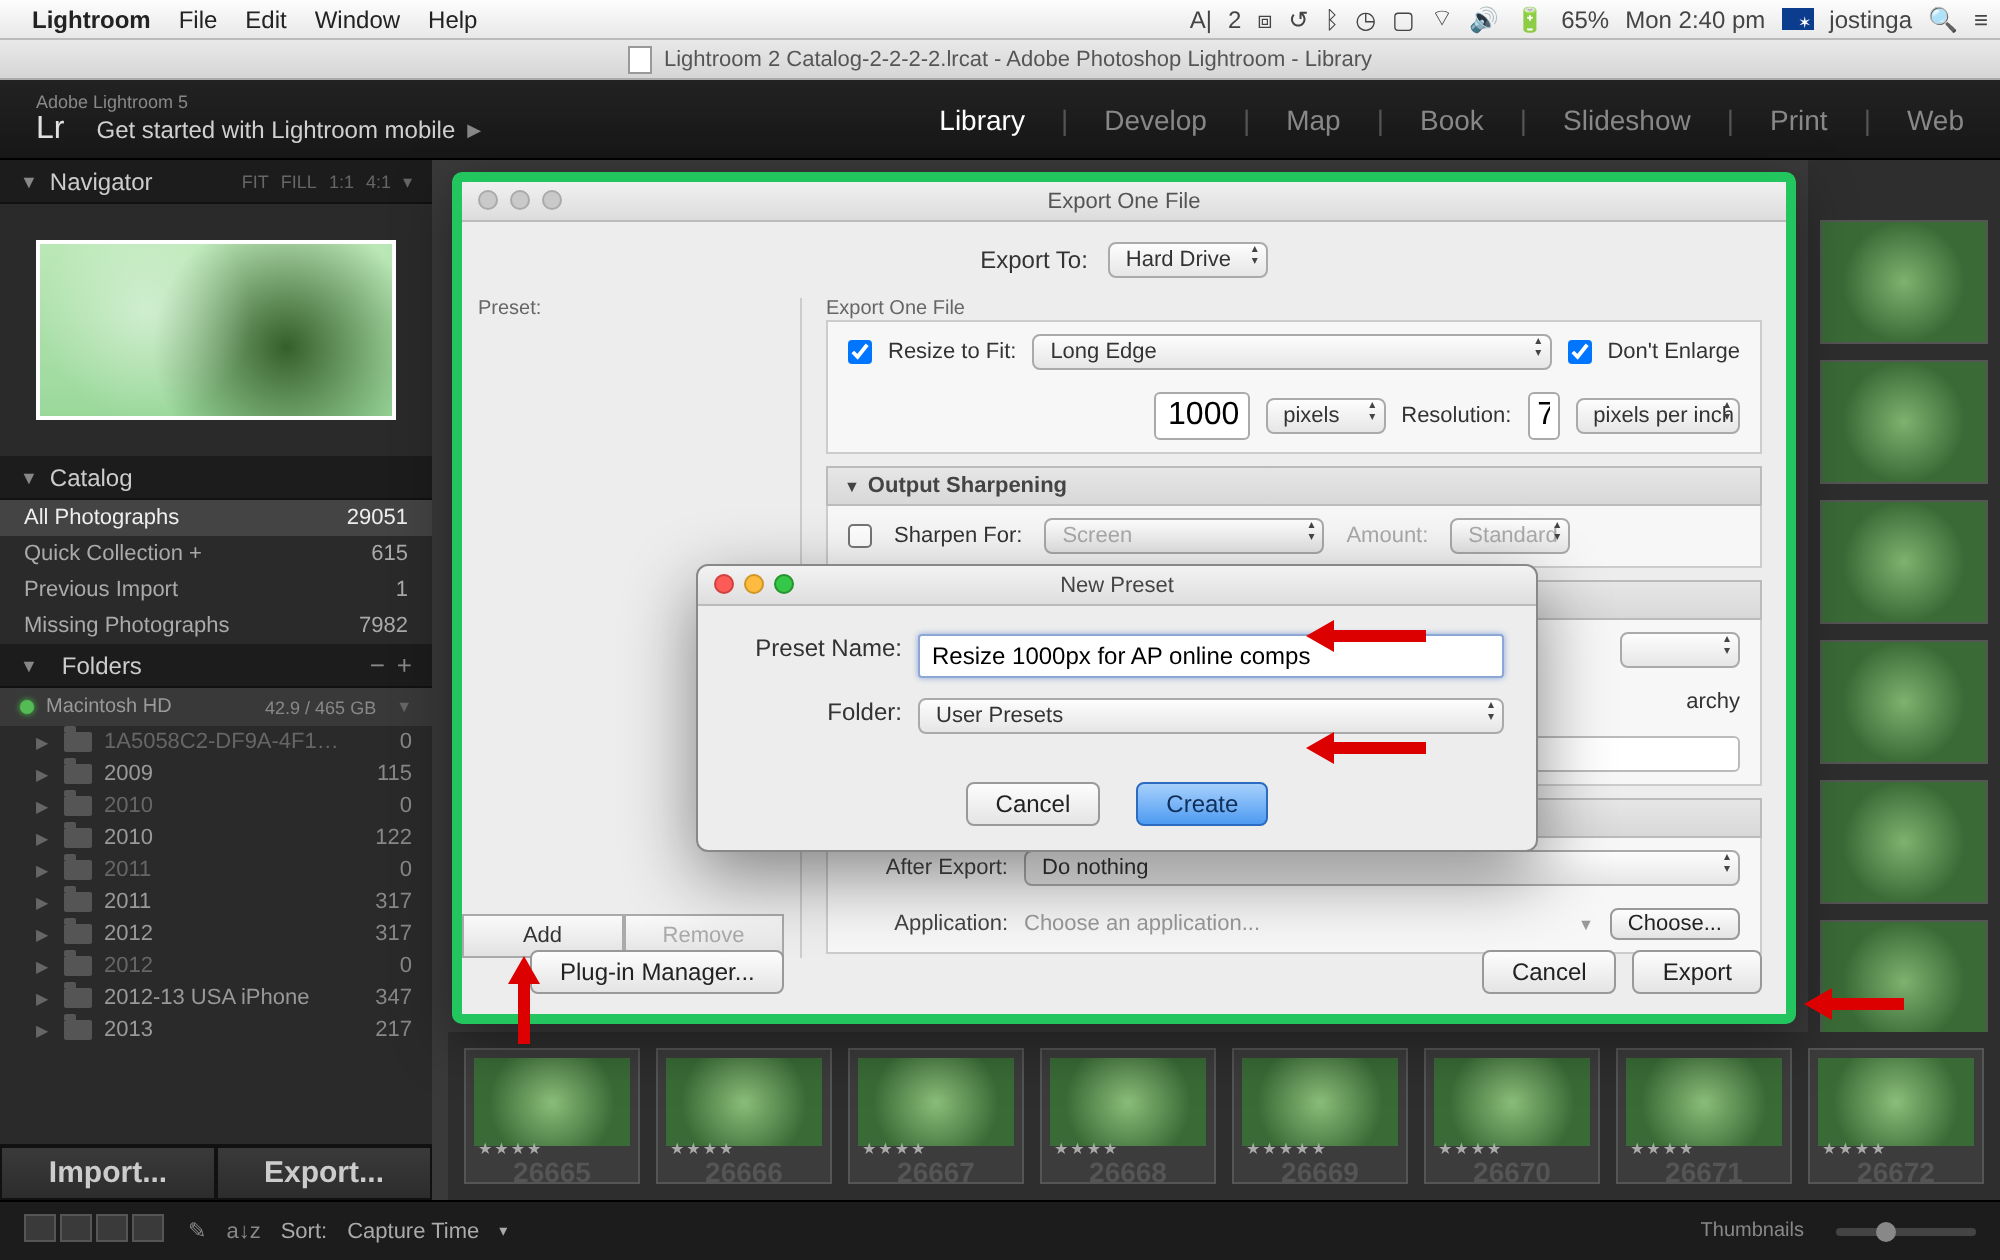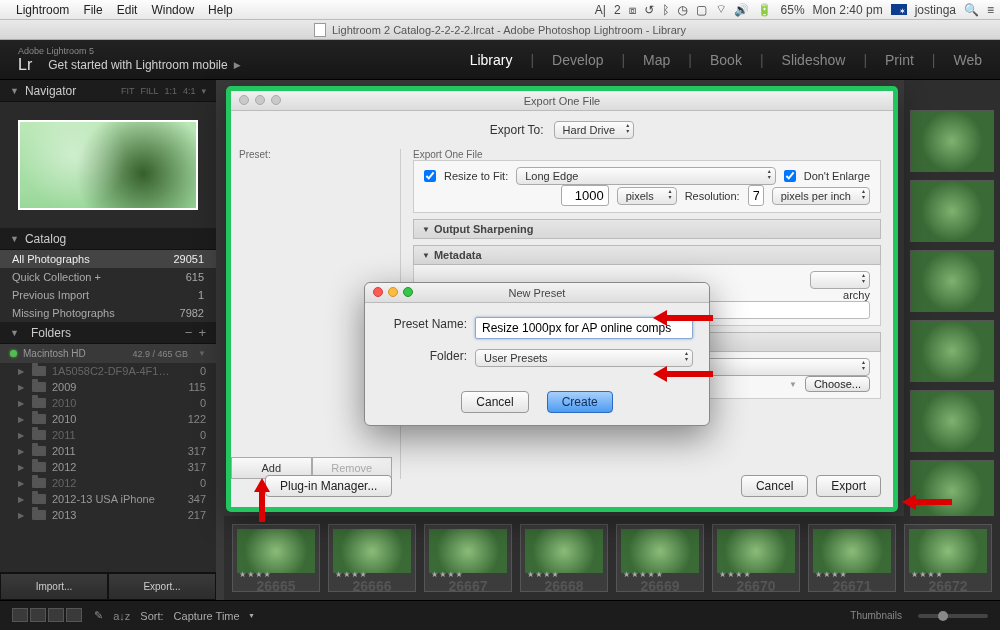--- a/index.html
+++ b/index.html
@@ -1,21 +1,21 @@
 <!DOCTYPE html>
 <html><head>
 <meta charset="utf-8">
 <style>
   * { box-sizing: border-box; margin: 0; padding: 0; font-family: "Lucida Grande", "Helvetica Neue", Arial, sans-serif; }
   body { width: 1000px; height: 630px; background: #3a3a3a; overflow: hidden; position: relative; font-size: 11px; color: #333; }
 
   
   .mac-menu { position:absolute; top:0; left:0; right:0; height:20px; background:linear-gradient(#fdfdfd,#e8e8e8); border-bottom:1px solid #bbb; display:flex; align-items:center; padding:0 6px; font-size:12px; color:#222; }
   .mac-menu .apple { margin-right:10px; font-size:14px; }
-  .mac-menu .app-name { font-weight:400; margin-right:14px; }
+  .mac-menu .app-name { font-weight:700; margin-right:14px; }
   .mac-menu .m-item { margin-right:14px; }
   .mac-menu .right { margin-left:auto; display:flex; align-items:center; gap:8px; }
   .mac-menu .right .ico { font-size:12px; color:#444; }
   .flag { width:16px; height:11px; background:#0b3c8e; position:relative; display:inline-block; }
   .flag::after { content:'✶'; position:absolute; right:1px; bottom:-1px; font-size:8px; color:#fff; }
 
   
   .win-title { position:absolute; top:20px; left:0; right:0; height:20px; background:linear-gradient(#e9e9e9,#d6d6d6); border-bottom:1px solid #aaa; display:flex; align-items:center; justify-content:center; font-size:11px; color:#555; }
   .win-title .doc-ico { width:12px; height:14px; background:#fff; border:1px solid #999; margin-right:6px; display:inline-block; }
 
@@ -45,21 +45,21 @@
   .disk-row { display:flex; align-items:center; gap:6px; padding:4px 10px; background:#393939; font-size:10px; color:#999; }
   .disk-row .led { width:7px;height:7px;border-radius:50%;background:#5b5; box-shadow:0 0 3px #4c4; }
   .disk-cap { margin-left:auto; font-size:9px; color:#888; }
   .fold-row { display:flex; align-items:center; padding:2px 10px 2px 18px; font-size:11px; color:#999; gap:6px; }
   .fold-row .tri2 { font-size:8px; color:#666; width:8px; }
   .fold-row .fico { width:14px;height:10px;background:#555;border-radius:1px; position:relative; }
   .fold-row .fico::before{content:'';position:absolute;top:-3px;left:0;width:6px;height:3px;background:#555;border-radius:1px 1px 0 0;}
   .fold-row .cnt { margin-left:auto; color:#888; }
   .fold-row.dim { color:#666; }
   .bot-buttons { position:absolute; bottom:0; left:0; right:0; display:flex; height:28px; background:#1e1e1e; border-top:1px solid #111; }
-  .bot-buttons button { flex:1; background:linear-gradient(#3a3a3a,#2c2c2c); border:1px solid #111; color:#ccc; font-size:10px; cursor:pointer; }
+  .bot-buttons button { flex:1; background:linear-gradient(#3a3a3a,#2c2c2c); border:1px solid #111; color:#ccc; font-size:15px; cursor:pointer;font-weight:bold; }
 
   
   .status-bar { position:absolute; bottom:0; left:0; right:0; height:30px; background:#1c1c1c; display:flex; align-items:center; padding:0 12px; color:#aaa; font-size:11px; gap:10px; border-top:1px solid #000; }
   .grid-icons span { display:inline-block; width:16px; height:14px; background:#3a3a3a; margin-right:2px; border:1px solid #555; }
   .status-bar .thumbs { margin-left:auto; font-size:10px; color:#888; }
 
   
   .right-col { position:absolute; top:80px; right:0; width:96px; bottom:60px; background:#2e2e2e; padding:30px 6px 6px; display:flex; flex-direction:column; gap:8px; }
   .right-col .thumb { height:62px; background:#3a6b36; border:1px solid #555; position:relative; overflow:hidden; }
   .right-col .thumb::after{content:'';position:absolute;inset:0;background:radial-gradient(circle at 50% 50%, #7fb170,transparent 60%);}
@@ -72,54 +72,54 @@
   .fs-cell .img::after{content:'';position:absolute;inset:0;background:radial-gradient(circle,#8bbd7a,transparent 70%);}
   .fs-cell .stars { position:absolute; bottom:12px; left:6px; font-size:8px; color:#aaa; letter-spacing:1px; }
   .fs-cell .num { position:absolute; bottom:-3px; left:0; right:0; text-align:center; font-size:14px; color:#555; font-weight:600; }
 
   
   .export-dlg { position:absolute; top:86px; left:226px; width:672px; height:426px; background:#ededed; border:5px solid #22c55e; border-radius:5px; box-shadow:0 8px 30px rgba(0,0,0,0.4); }
   .dlg-title { height:20px; background:linear-gradient(#f1f1f1,#dcdcdc); border-bottom:1px solid #bbb; border-radius:5px 5px 0 0; display:flex; align-items:center; justify-content:center; font-size:11px; color:#555; position:relative; }
   .traffic { position:absolute; left:8px; top:4px; display:flex; gap:6px; }
   .traffic span { width:10px; height:10px; border-radius:50%; background:#c9c9c9; border:1px solid #aaa; }
   .export-to-row { display:flex; align-items:center; justify-content:center; gap:10px; padding:10px 0; font-size:12px; }
-  .mac-select { background:linear-gradient(#fdfdfd,#e6e6e6); border:1px solid #aaa; border-radius:4px; padding:2px 18px 2px 8px; font-size:11px; position:relative; min-width:80px; display:inline-block; }
+  .mac-select { background:linear-gradient(#fdfdfd,#e6e6e6); border:1px solid #aaa; border-radius:4px; padding:2px 2px 2px 8px; font-size:11px; position:relative; min-width:80px; display:inline-block; }
   .mac-select::after { content:'▴\A▾'; white-space:pre; position:absolute; right:4px; top:0; font-size:6px; line-height:6px; color:#444; }
   .dlg-body { display:flex; height:330px; }
   .preset-col { width:170px; border-right:1px solid #ccc; padding:0 0 0 8px; position:relative; }
   .preset-col .lbl { font-size:10px; color:#666; }
   .preset-tree { background:#fff; border:1px solid #bbb; margin:4px 8px 0 0; height:290px; padding:4px 6px; font-size:11px; color:#444; }
   .preset-tree .grp { color:#444; }
   .preset-tree .tri3 { font-size:8px; color:#888; margin-right:2px; }
   .preset-tree .itm { padding:1px 0 1px 14px; }
   .preset-btns { position:absolute; bottom:0; left:0; right:8px; display:flex; height:22px; }
   .preset-btns button { flex:1; font-size:11px; background:linear-gradient(#fafafa,#e2e2e2); border:1px solid #aaa; color:#333; }
   .preset-btns button:last-child { color:#aaa; }
 
   .form-col { flex:1; padding:0 12px; font-size:11px; }
   .form-col .lbl2 { font-size:10px; color:#666; }
   .section-hdr { background:linear-gradient(#e6e6e6,#d8d8d8); border:1px solid #bbb; padding:3px 8px; font-size:11px; font-weight:600; color:#444; margin-top:6px; display:flex; align-items:center; gap:4px; }
   .section-hdr .tri4 { font-size:8px; }
-  .section-body { border:1px solid #ccc; border-top:none; background:#f7f7f7; padding:6px 10px; display:flex; align-items:center; gap:0; flex-wrap:wrap; }
+  .section-body { border:1px solid #ccc; border-top:none; background:#f7f7f7; padding:6px 10px; display:flex; align-items:center; gap:11px; flex-wrap:wrap; }
   .row { display:flex; align-items:center; gap:8px; width:100%; }
   .lbl-r { text-align:right; color:#444; }
-  .num-in { width:48px; border:1px solid #aaa; background:#fff; padding:2px 4px; font-size:13px; text-align:right; border-radius:3px; }
+  .num-in { width:48px; border:1px solid #aaa; background:#fff; padding:2px 4px; font-size:16px; text-align:right; border-radius:3px; }
   .cbx { width:12px; height:12px; }
   .mac-select.sm { min-width:60px; }
   .mac-select.wide { min-width:200px; flex:1; }
   .mac-select.dis { color:#aaa; }
   .small-text { color:#999; font-size:11px; }
 
   .dlg-footer { position:absolute; left:10px; right:12px; bottom:10px; display:flex; align-items:flex-end;padding-left:24px; }
   .mac-btn { background:linear-gradient(#fdfdfd,#e4e4e4); border:1px solid #999; border-radius:4px; padding:3px 14px; font-size:12px; cursor:pointer; color:#222; }
   .mac-btn + .mac-btn { margin-left:8px; }
   .dlg-footer .right-btns { margin-left:auto; display:flex; }
 
   
-  .modal { position:absolute; top:282px; left:364px; width:346px; background:#ededed; border:1px solid #888; border-radius:6px; box-shadow:0 12px 36px rgba(0,0,0,0.45); z-index:10; }
+  .modal { position:absolute; top:282px; left:348px; width:421px; background:#ededed; border:1px solid #888; border-radius:6px; box-shadow:0 12px 36px rgba(0,0,0,0.45); z-index:10; }
   .modal .m-title { height:20px; background:linear-gradient(#f3f3f3,#dedede); border-bottom:1px solid #bbb; border-radius:6px 6px 0 0; display:flex; align-items:center; justify-content:center; font-size:11px; color:#444; position:relative; }
   .modal .traffic2 { position:absolute; left:8px; top:4px; display:flex; gap:5px; }
   .modal .traffic2 span { width:10px;height:10px;border-radius:50%; }
   .tr-r{background:#fc5b57;border:1px solid #d1403c;} .tr-y{background:#fdbc40;border:1px solid #cf9626;} .tr-g{background:#34c748;border:1px solid #26912f;}
   .modal .body { padding:14px 16px 10px; }
   .modal .frow { display:flex; gap:8px; margin-bottom:10px; }
   .modal .frow .fl { width:86px; text-align:right; font-size:12px; color:#333; }
   .text-in { flex:1; border:1px solid #8aa7d6; background:#fff; padding:3px 6px; font-size:12px; border-radius:2px; box-shadow:0 0 3px #8aa7d6; }
   .modal .btns { display:flex; justify-content:center; gap:10px; padding:4px 0 12px; }
   .mac-btn.primary { background:linear-gradient(#a7d0fb,#4e9bf2); border:1px solid #2b6cc0; color:#10305a; }
@@ -424,20 +424,27 @@
           <span>Resolution:</span>
           <input class="num-in" style="width: 16px;" value="72">
           <span class="mac-select">pixels per inch</span>
         </div>
       </div>
 
       <div class="section-hdr">
           <span class="tri4">▼</span>
           <span>Output Sharpening</span>
         </div>
+      <div class="section-body">
+        <input type="checkbox" class="cbx" style="">
+        <span>Sharpen For:</span>
+        <span class="mac-select dis" style="min-width:140px">Screen</span>
+        <span class="lbl-r" style="color:#aaa">Amount:</span>
+        <span class="mac-select dis sm">Standard</span>
+      </div>
 
       <div class="section-hdr">
           <span class="tri4">▼</span>
           <span>Metadata</span>
         </div>
       <div class="section-body">
         <div class="row" style="justify-content:flex-end;">
           <span class="mac-select sm">&nbsp;</span>
         </div>
         <div class="row" style="justify-content:flex-end;">

